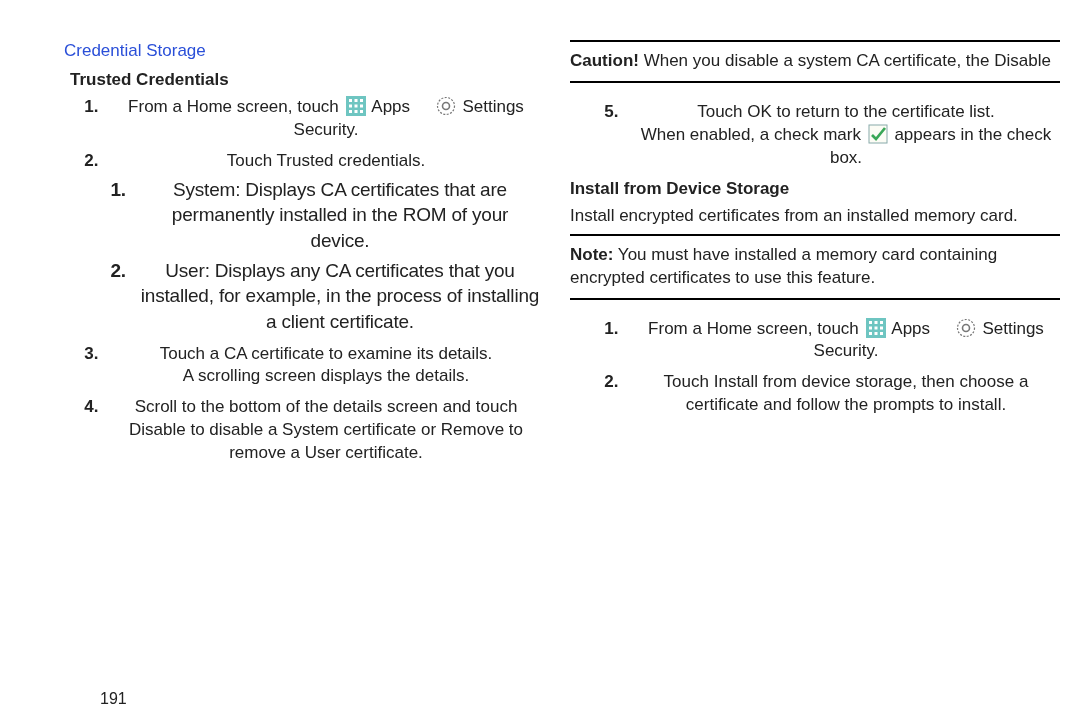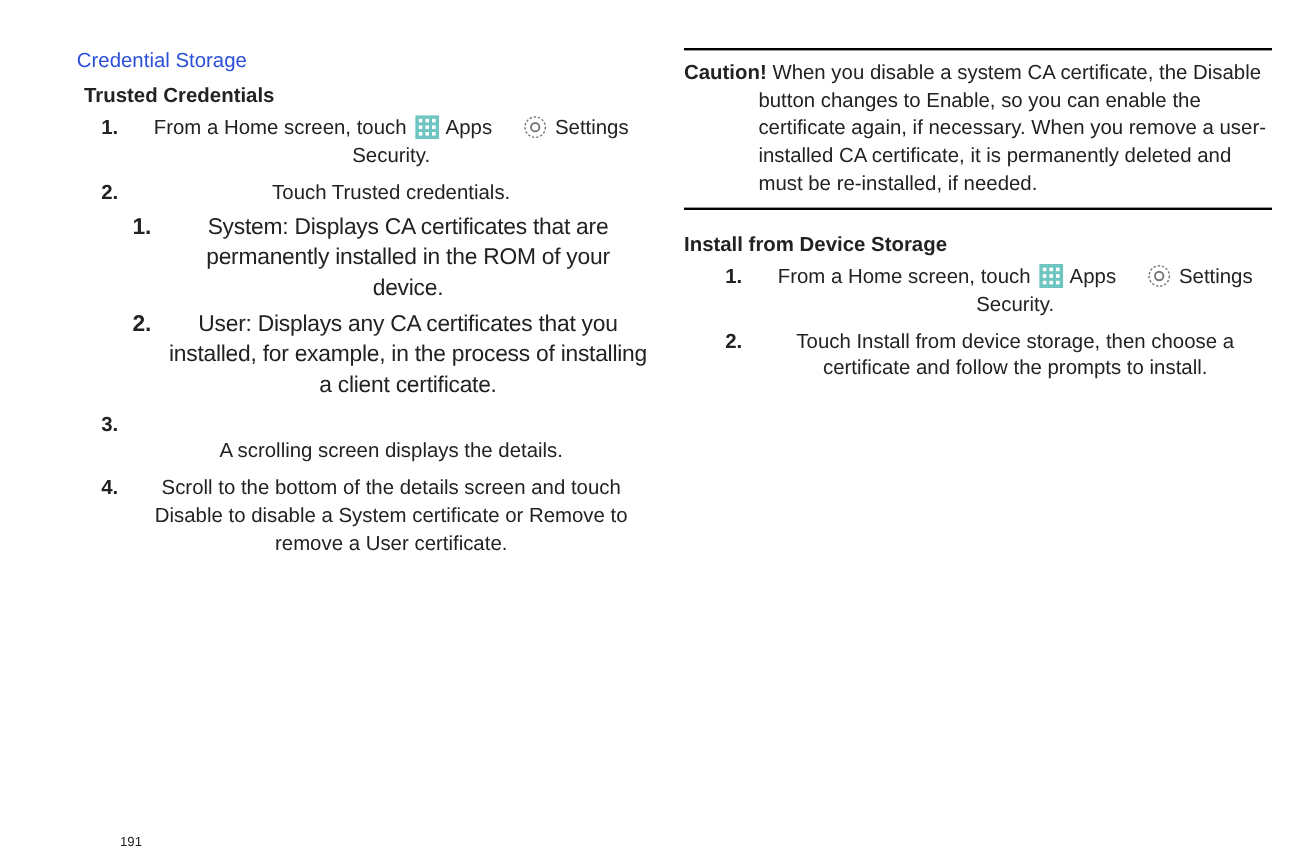--- a/index.html
+++ b/index.html
@@ -77,21 +77,21 @@
     border-bottom: 2px solid #000;
     padding: 8px 0 8px 0;
     margin: 0 0 18px 0;
   }
   .note-box .label { font-weight: bold; }
   .caution-indent { display: block; margin-left: 62px; }
   .pgnum {
     position: absolute;
     left: 100px;
     bottom: 12px;
-    font-size: 11px;
+    font-size: 16px;
   }
   .li-first-line { white-space: nowrap; }
 </style>
 </head>
 <body>
 
 <div class="page">
 
   <div class="col">
     <div class="content">
@@ -137,43 +137,57 @@
             <li>
               <span class="b">System</span><span>: Displays CA certificates that are permanently installed in the ROM of your device.</span>
             </li>
             <li>
               <span class="b">User</span><span>: Displays any CA certificates that you installed, for example, in the process of installing a client certificate.</span>
             </li>
           </ul>
         </li>
 
         <li>
-          <br>
+          <span>Touch a CA certificate to examine its details.</span><br>
           <span>A scrolling screen displays the details.</span>
         </li>
 
         <li>
           <span>Scroll to the bottom of the details screen and touch </span><span class="b">Disable</span><span> to disable a System certificate or </span><span class="b">Remove</span><span> to remove a User certificate.</span>
         </li>
       </ol>
     </div>
   </div>
 
   <div class="col">
     <div class="content">
       <div class="note-box">
         <span class="label">Caution!</span><span> When you disable a system CA certificate, the </span><span class="b">Disable</span>
-        <span class="caution-indent">
-          <span> button changes to </span><span class="b">Enable</span><span>, so you can enable the certificate again, if necessary. When you remove a user-installed CA certificate, it is permanently deleted and must be re-installed, if needed.</span>
-        </span>
       </div>
 
+      <ol start="5">
+        <li>
+          <span>Touch </span><span class="b">OK</span><span> to return to the certificate list.</span><br>
+          <span>When enabled, a check mark </span>
+          <span class="icon">
+            <svg viewBox="0 0 20 20" width="20" height="20">
+                <rect x="1" y="1" width="18" height="18" fill="#fcfcf5" stroke="#8aa" stroke-width="1"></rect>
+                <path d="M4 11 L8 15 L17 4" fill="none" stroke="#3aa757" stroke-width="2.7"></path>
+              </svg>
+          </span>
+          <span> appears in the check box.</span>
+        </li>
+      </ol>
 
       <h4 class="subhead" style="margin-left:0">Install from Device Storage</h4>
-
+      <p class="body" style="margin-left:0">Install encrypted certificates from an installed memory card.</p>
+
+      <div class="note-box">
+        <span class="label">Note:</span><span> You must have installed a memory card containing encrypted certificates to use this feature.</span>
+      </div>
 
       <ol>
         <li>
           <span class="li-first-line">
             <span>From a Home screen, touch </span>
             <span class="icon">
               <svg viewBox="0 0 20 20" width="20" height="20">
                   <rect x="0" y="0" width="20" height="20" fill="#6ec5c1"></rect>
                   <g fill="#fff">
                     <rect x="3" y="3" width="3" height="3"></rect>

